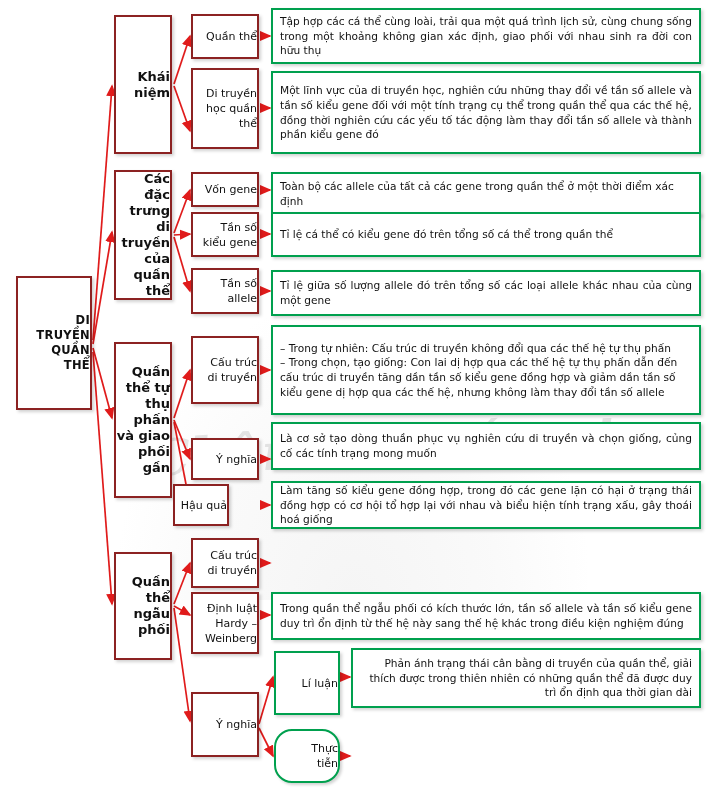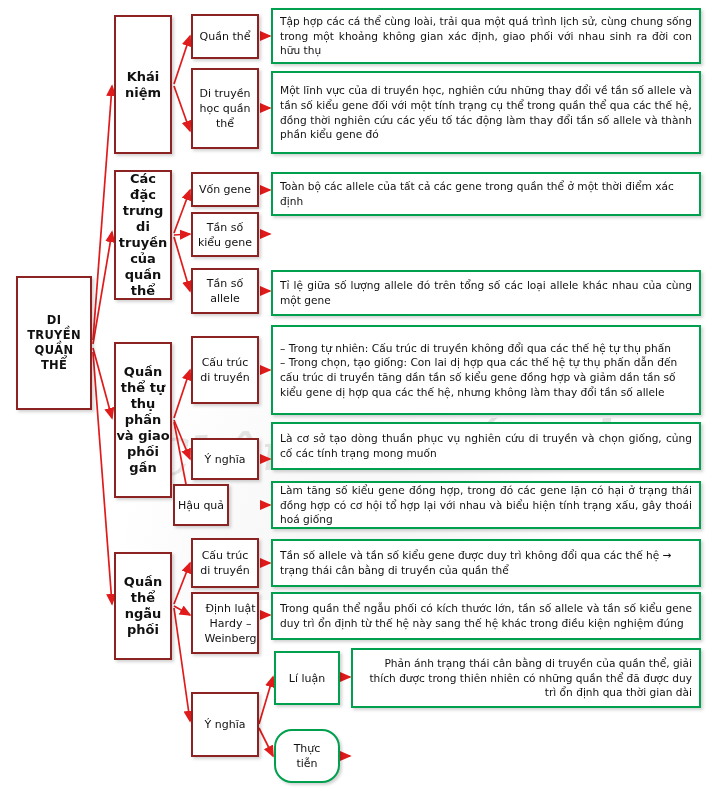--- a/index.html
+++ b/index.html
@@ -34,21 +34,21 @@
     background:#ffffff;
     display:flex;align-items:center;
     box-shadow:2px 2px 3px rgba(0,0,0,.18);
   }
   .box .txt{width:100%;}
 
   .red{border:2px solid #8c2222;}
   .green{border:2px solid #00a04e;}
 
   .ctr{justify-content:center;}
-  .ctr .txt{text-align:center;}
+  .ctr .txt{text-align:right;}
 
   .root{font-weight:bold;font-size:11.5px;line-height:15px;color:#111;letter-spacing:.3px;}
   .lvl1{font-weight:bold;font-size:13px;line-height:16px;color:#111;}
   .lvl2{font-weight:normal;font-size:11px;line-height:15px;color:#111;}
   .desc{font-weight:normal;font-size:10.6px;line-height:14.6px;color:#111;
         text-align:justify;padding:20px 7px;}
   .desc.nj{text-align:left;}
 </style>
 </head>
 <body>
@@ -163,20 +163,23 @@
     <div class="txt" style="white-space:pre-line;">Vốn gene</div>
   </div>
   <div class="box green desc nj" style="left:271px;top:172px;width:430px;height:34px;">
     <div class="txt" style="white-space:pre-line;">Toàn bộ các allele của tất cả các gene trong quần thể ở một thời điểm xác định</div>
   </div>
 
   <div class="box red ctr lvl2" style="left:191px;top:212px;width:68px;height:45px;">
     <div class="txt" style="white-space:pre-line;">Tần số
 kiểu gene</div>
   </div>
+  <div class="box green desc nj" style="left:271px;top:212px;width:430px;height:45px;">
+    <div class="txt" style="white-space:pre-line;">Tỉ lệ cá thể có kiểu gene đó trên tổng số cá thể trong quần thể</div>
+  </div>
 
   <div class="box red ctr lvl2" style="left:191px;top:268px;width:68px;height:46px;">
     <div class="txt" style="white-space:pre-line;">Tần số
 allele</div>
   </div>
   <div class="box green desc" style="left:271px;top:270px;width:430px;height:46px;">
     <div class="txt" style="white-space:pre-line;">Tỉ lệ giữa số lượng allele đó trên tổng số các loại allele khác nhau của cùng một gene</div>
   </div>
 
   <div class="box red ctr lvl2" style="left:191px;top:336px;width:68px;height:68px;">
@@ -198,39 +201,36 @@
   <div class="box red ctr lvl2" style="left:173px;top:484px;width:56px;height:42px;">
     <div class="txt" style="white-space:pre-line;">Hậu quả</div>
   </div>
   <div class="box green desc" style="left:271px;top:481px;width:430px;height:48px;">
     <div class="txt" style="white-space:pre-line;">Làm tăng số kiểu gene đồng hợp, trong đó các gene lặn có hại ở trạng thái đồng hợp có cơ hội tổ hợp lại với nhau và biểu hiện tính trạng xấu, gây thoái hoá giống</div>
   </div>
 
   <div class="box red ctr lvl2" style="left:191px;top:538px;width:68px;height:50px;">
     <div class="txt" style="white-space:pre-line;">Cấu trúc
 di truyền</div>
-  </div>
-  <div class="box green desc nj" style="left:271px;top:539px;width:430px;height:48px;">
-    <div class="txt" style="white-space:pre-line;">Tần số allele và tần số kiểu gene được duy trì không đổi qua các thế hệ → trạng thái cân bằng di truyền của quần thể</div>
   </div>
 
   <div class="box red ctr lvl2" style="left:191px;top:592px;width:68px;height:62px;padding-left:11px;">
     <div class="txt" style="white-space:pre-line;">Định luật
 Hardy –
 Weinberg</div>
   </div>
   <div class="box green desc" style="left:271px;top:592px;width:430px;height:48px;">
     <div class="txt" style="white-space:pre-line;">Trong quần thể ngẫu phối có kích thước lớn, tần số allele và tần số kiểu gene duy trì ổn định từ thế hệ này sang thế hệ khác trong điều kiện nghiệm đúng</div>
   </div>
 
   <div class="box red ctr lvl2" style="left:191px;top:692px;width:68px;height:65px;">
     <div class="txt" style="white-space:pre-line;">Ý nghĩa</div>
   </div>
 
-  <div class="box green ctr lvl2" style="left:274px;top:651px;width:66px;height:54px;">
+  <div class="box green ctr lvl2" style="left:274px;top:651px;width:66px;height:64px;">
     <div class="txt" style="white-space:pre-line;">Lí luận</div>
   </div>
   <div class="box green desc nj" style="left:351px;top:648px;width:350px;height:60px;">
     <div class="txt" style="white-space:pre-line;text-align:right;">Phản ánh trạng thái cân bằng di truyền của quần thể, giải thích được trong thiên nhiên có những quần thể đã được duy trì ổn định qua thời gian dài</div>
   </div>
 
   <div class="box green ctr lvl2" style="left:274px;top:729px;width:66px;height:54px;border-radius:18px;">
     <div class="txt" style="white-space:pre-line;">Thực
 tiễn</div>
   </div>

